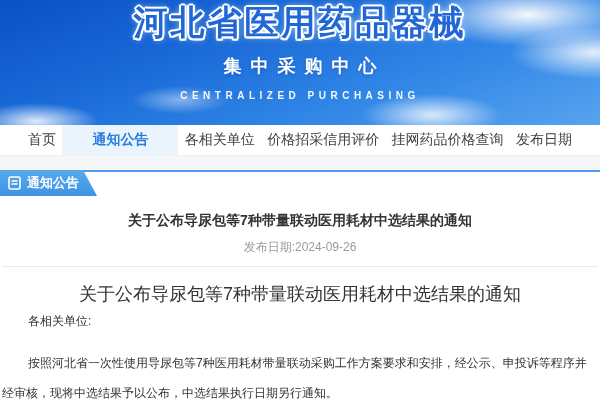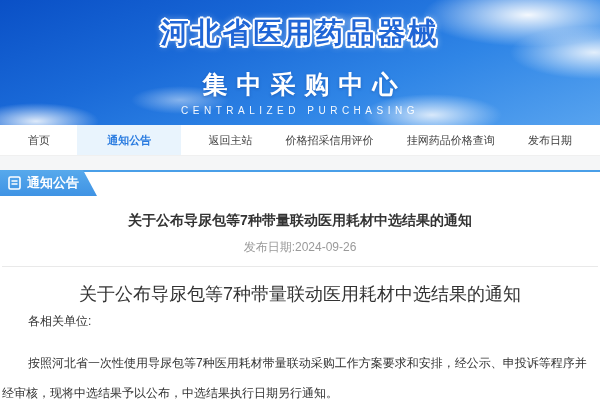--- a/index.html
+++ b/index.html
@@ -13,36 +13,36 @@
       radial-gradient(ellipse 150px 45px at 88% 12%, rgba(255,255,255,.95), rgba(255,255,255,0) 70%),
       radial-gradient(ellipse 120px 38px at 99% 42%, rgba(255,255,255,.85), rgba(255,255,255,0) 70%),
       radial-gradient(ellipse 100px 30px at 72% 92%, rgba(255,255,255,.8), rgba(255,255,255,0) 70%),
       radial-gradient(ellipse 90px 26px at 6% 97%, rgba(255,255,255,.85), rgba(255,255,255,0) 70%),
       radial-gradient(ellipse 70px 20px at 30% 80%, rgba(255,255,255,.45), rgba(255,255,255,0) 70%),
       radial-gradient(ellipse 60px 16px at 55% 18%, rgba(255,255,255,.30), rgba(255,255,255,0) 70%),
       linear-gradient(160deg, #0a50c6 0%, #1a6ad8 35%, #2f85e6 65%, #57a3ef 100%);
     text-align:center; color:#fff;
   }
   .banner-title{
-    padding-top:14px; font-size:28px; font-weight:bold; letter-spacing:3px;
+    font-size:34px; font-weight:bold; letter-spacing:3px;
     color:#2066d6;
     text-shadow:-2px 0 0 #fff,2px 0 0 #fff,0 -2px 0 #fff,0 2px 0 #fff,
       -1.5px -1.5px 0 #fff,1.5px -1.5px 0 #fff,-1.5px 1.5px 0 #fff,1.5px 1.5px 0 #fff,
       0 0 7px rgba(255,255,255,.9);
     font-family:Liberation Serif, serif;
   }
-  .banner-sub{ margin-top:16px; font-size:25px; font-weight:bold; letter-spacing:9px; text-indent:9px;
+  .banner-sub{ margin-top:8px; font-size:18px; font-weight:bold; letter-spacing:9px; text-indent:9px;
     text-shadow:0 1px 3px rgba(0,40,120,.35); }
-  .banner-en{ margin-top:4px; font-size:10px; font-weight:normal; letter-spacing:4.5px;
+  .banner-en{ margin-top:12px; font-size:10px; font-weight:bold; letter-spacing:4.5px;
     opacity:.95; }
 
   
   .nav{ display:flex; justify-content:space-between; align-items:stretch;
     height:31px; background:#fff; padding:0 22px; border-bottom:1px solid #f0f0f0; }
-  .nav-item{ display:flex; align-items:center; font-size:11px; color:#404040;
+  .nav-item{ display:flex; align-items:center; font-size:14px; color:#404040;
     cursor:pointer; padding:0 6px; }
   .nav-item.active{ background:#e9f4fd; color:#2b7ce0; font-weight:bold; padding:0 30px; }
 
   .subnav-strip{ height:14px; background:#f5f6f7; }
 
   
   .crumb-bar{ position:relative; height:26px; border-top:2px solid #4a9fe8; background:#fff; }
   .crumb-tab{
     position:absolute; left:0; top:-2px; height:26px; width:97px;
     background:linear-gradient(180deg,#57a9ec,#3f93e4);
@@ -67,21 +67,21 @@
 
 <div class="banner">
   <div class="banner-title">河北省医用药品器械</div>
   <div class="banner-sub">集中采购中心</div>
   <div class="banner-en">CENTRALIZED PURCHASING</div>
 </div>
 
 <div class="nav">
   <div class="nav-item">首页</div>
   <div class="nav-item active">通知公告</div>
-  <div class="nav-item">返回主站</div>
+  <div class="nav-item">各相关单位</div>
   <div class="nav-item">价格招采信用评价</div>
   <div class="nav-item">挂网药品价格查询</div>
   <div class="nav-item">发布日期</div>
 </div>
 
 <div class="subnav-strip"></div>
 
 <div class="crumb-bar">
   <div class="crumb-tab">
     <span class="crumb-icon">

